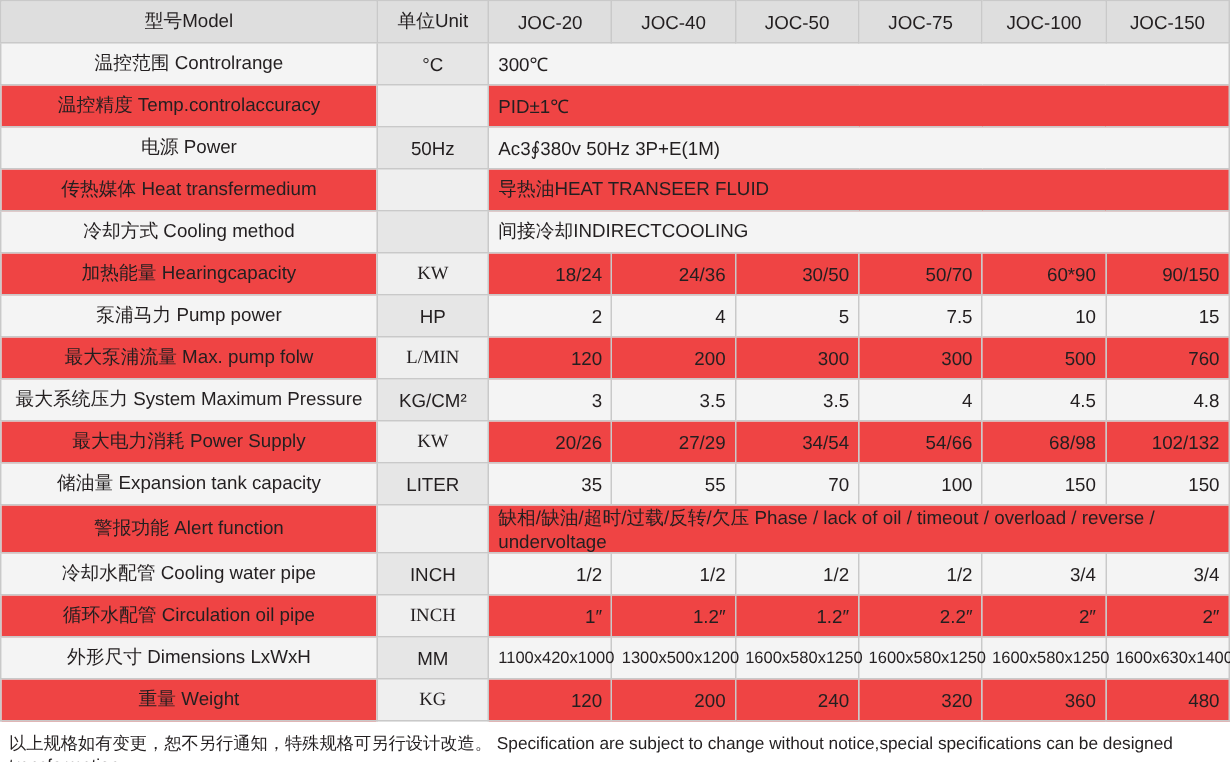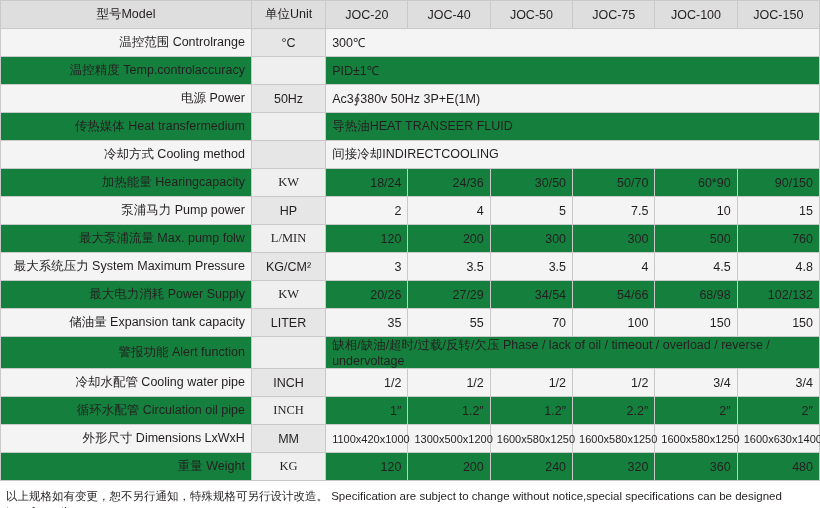--- a/index.html
+++ b/index.html
@@ -30,39 +30,39 @@
   thead th {
     background: #dedede;
     font-size: 13px;
     font-weight: bold;
     height: 30px;
   }
   thead th.label-head {
     text-align: center;
   }
   td.row-label {
-    text-align: right;
+    text-align: center;
     padding-left: 10px;
     font-size: 12.5px;
   }
   td.unit-cell {
     text-align: center;
     background: #ececec;
   }
   td.val {
     text-align: right;
   }
   td.span-cell {
     text-align: left;
   }
   tbody tr.odd td {
     background: #f4f4f4;
   }
   tbody tr.even td {
-    background: #15803d;
+    background: #ef4444;
   }
   tbody tr.odd td.unit-cell {
     background: #e6e6e6;
   }
   tbody tr.even td.unit-cell {
     background: #efefef;
     font-family: Liberation Serif, serif;
   }
   .footnote {
     font-size: 11.5px;

